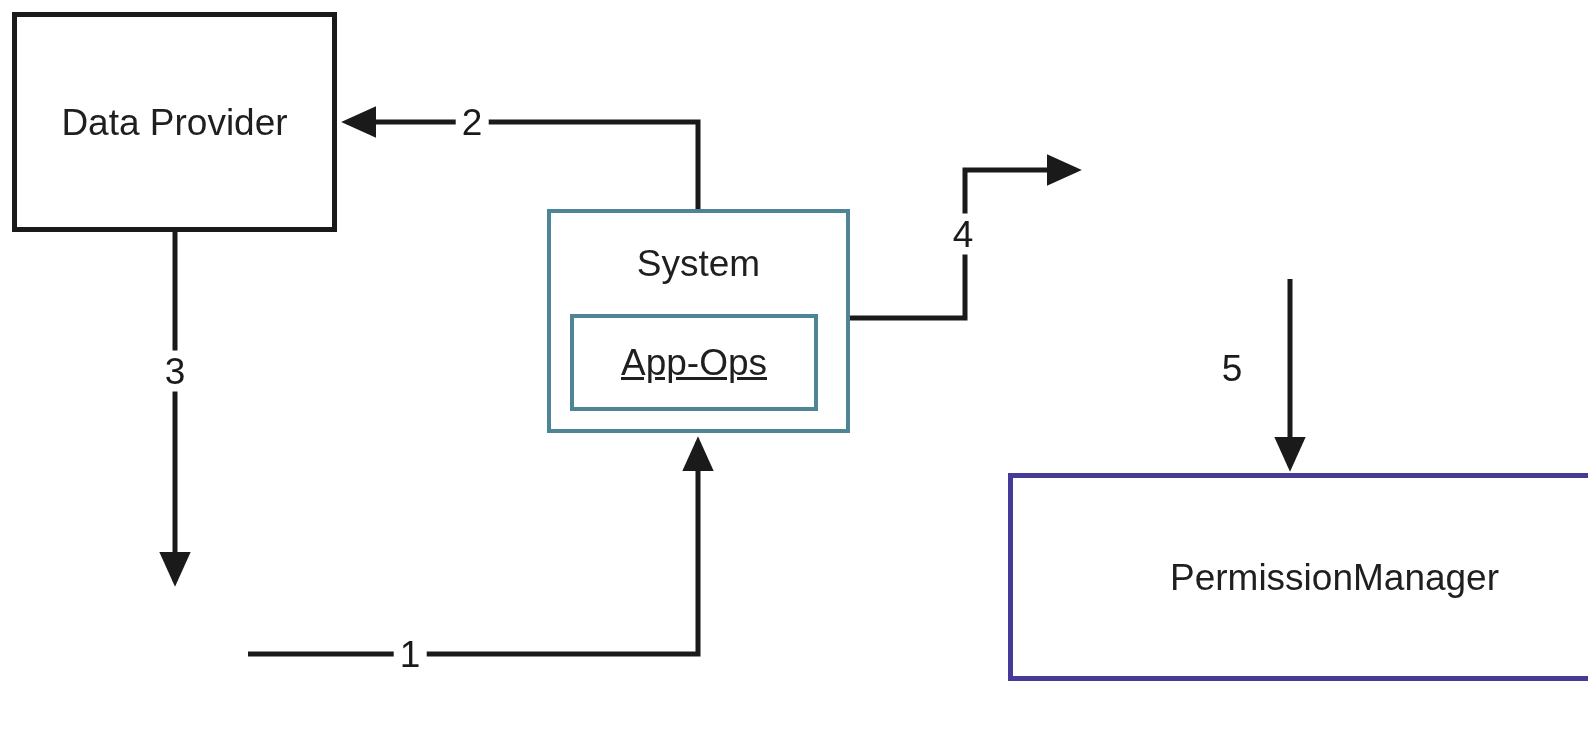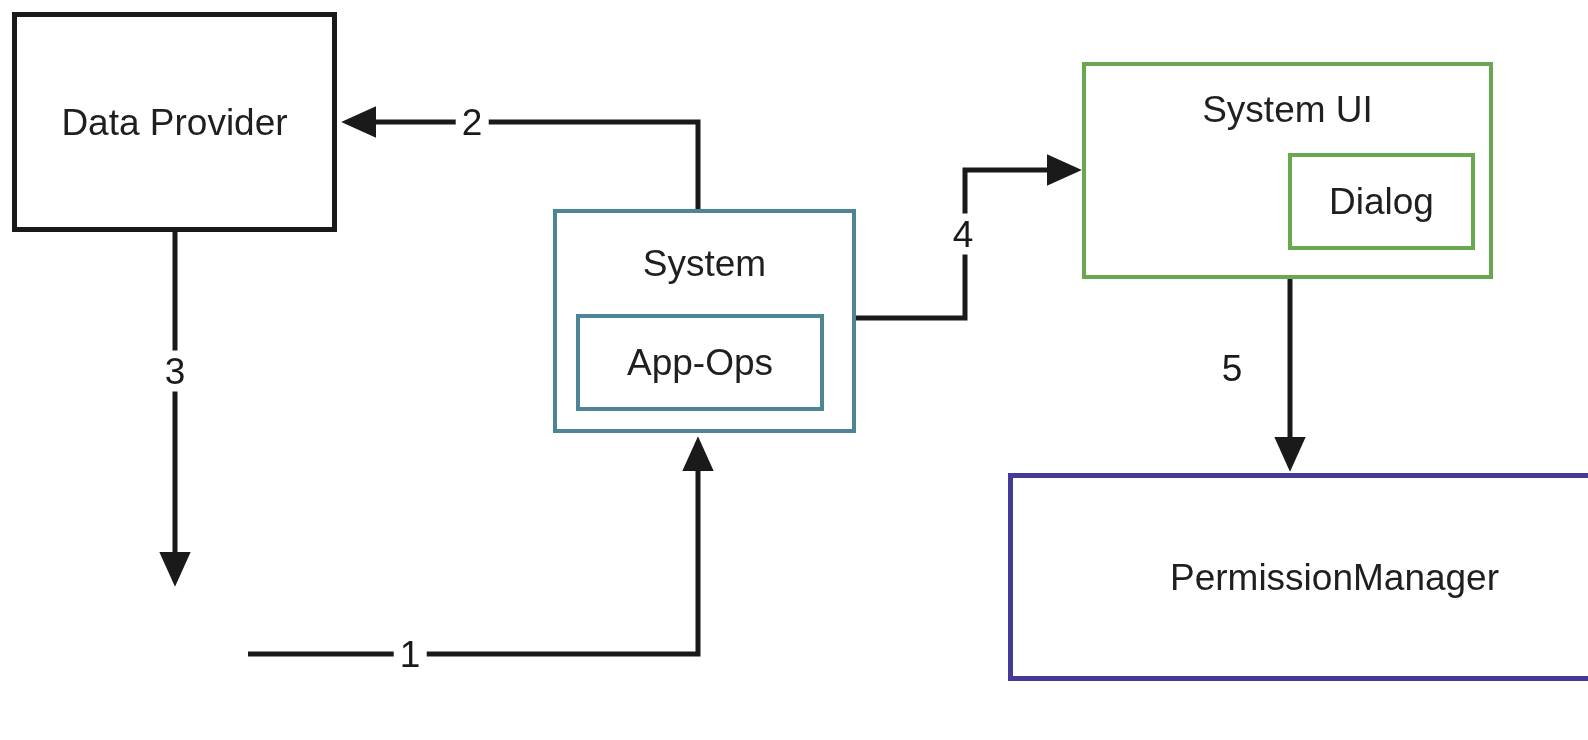--- a/index.html
+++ b/index.html
@@ -38,21 +38,21 @@
     align-items: center;
     justify-content: center;
     width: 100%;
     height: 100%;
     border-radius: 18px;
   }
   
   #node-data-provider { left: 12px;   top: 12px;  width: 325px; height: 220px; border: 5px solid #1a1a1a; }
   #node-app           { left: 102px;  top: 586px; width: 146px; height: 136px; border: 4px solid #e06666; }
   #node-system        { left: 547px;  top: 209px; width: 303px; height: 224px; border: 4px solid #4d8496; }
-  #node-app-ops       { left: 19px;   top: 101px; width: 248px; height: 97px;  border: 4px solid #4d8496; }
+  #node-app-ops       { left: 19px;   top: 101px; width: 248px; height: 97px;  border: 4px solid #4d8496; text-decoration: underline; }
   #node-system-ui     { left: 1082px; top: 62px;  width: 411px; height: 217px; border: 4px solid #6aa84f; }
   #node-dialog        { left: 202px;  top: 87px;  width: 187px; height: 97px;  border: 4px solid #6aa84f; }
   #node-permission-manager { left: 1008px; top: 473px; width: 653px; height: 208px; border: 5px solid #0ea5e9; }
 
   #system-title    { top: 32px; }
   #system-ui-title { top: 25px; }
 
   .edges-layer {
     position: absolute;
     left: 0; top: 0;
@@ -105,37 +105,29 @@
   <span class="edge-label" id="edge-label-4">4</span>
   <span class="edge-label" id="edge-label-5">5</span>
 
   <div class="node" id="node-data-provider" style="border-color: rgb(26, 26, 26);">
     <div class="flex-center">
       <span class="node-label">Data Provider</span>
     </div>
   </div>
 
 
-  <div class="node" id="node-system" style="border-color: rgb(77, 132, 150); margin-left: 6px;">
+  <div class="node" id="node-system" style="border-color: rgb(77, 132, 150);">
     <div class="abs-center-h node-label" id="system-title">System</div>
     <div class="node" id="node-app-ops" style="border-color: rgb(77, 132, 150);">
       <div class="flex-center">
         <span class="node-label">App-Ops</span>
       </div>
     </div>
   </div>
 
-  <div class="node" id="node-system-ui" style="border-color: rgb(106, 168, 79);">
-    <div class="abs-center-h node-label" id="system-ui-title">System UI</div>
-    <div class="node" id="node-dialog" style="border-color: rgb(106, 168, 79);">
-      <div class="flex-center">
-        <span class="node-label">Dialog</span>
-      </div>
-    </div>
-  </div>
 
   <div class="node" id="node-permission-manager" style="border-color: rgb(69, 58, 151);">
     <div class="flex-center">
       <span class="node-label">PermissionManager</span>
     </div>
   </div>
 
 </div>
 
 </body></html>

